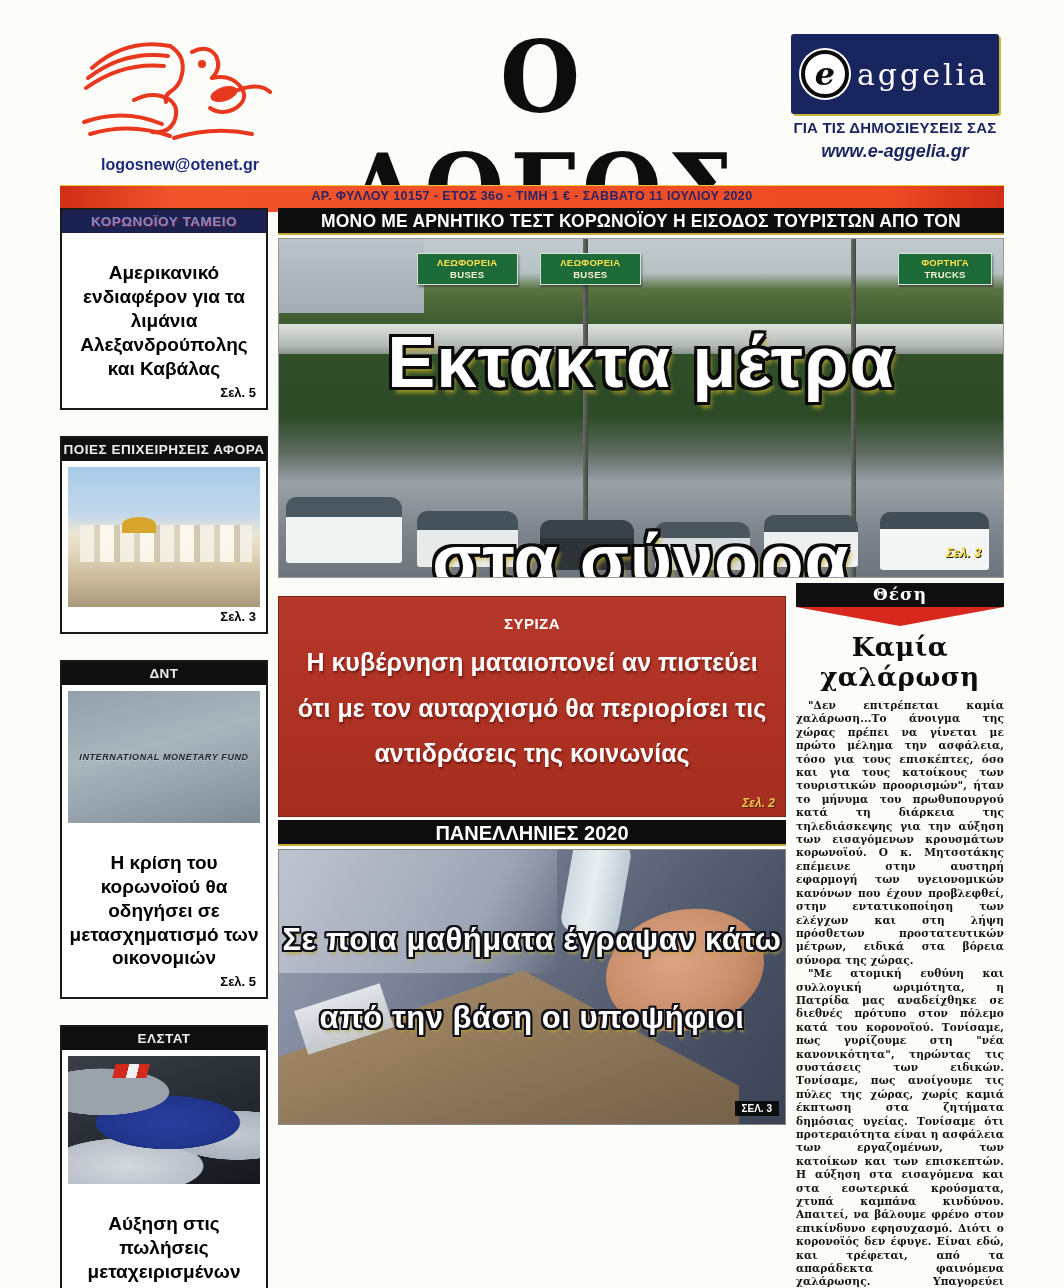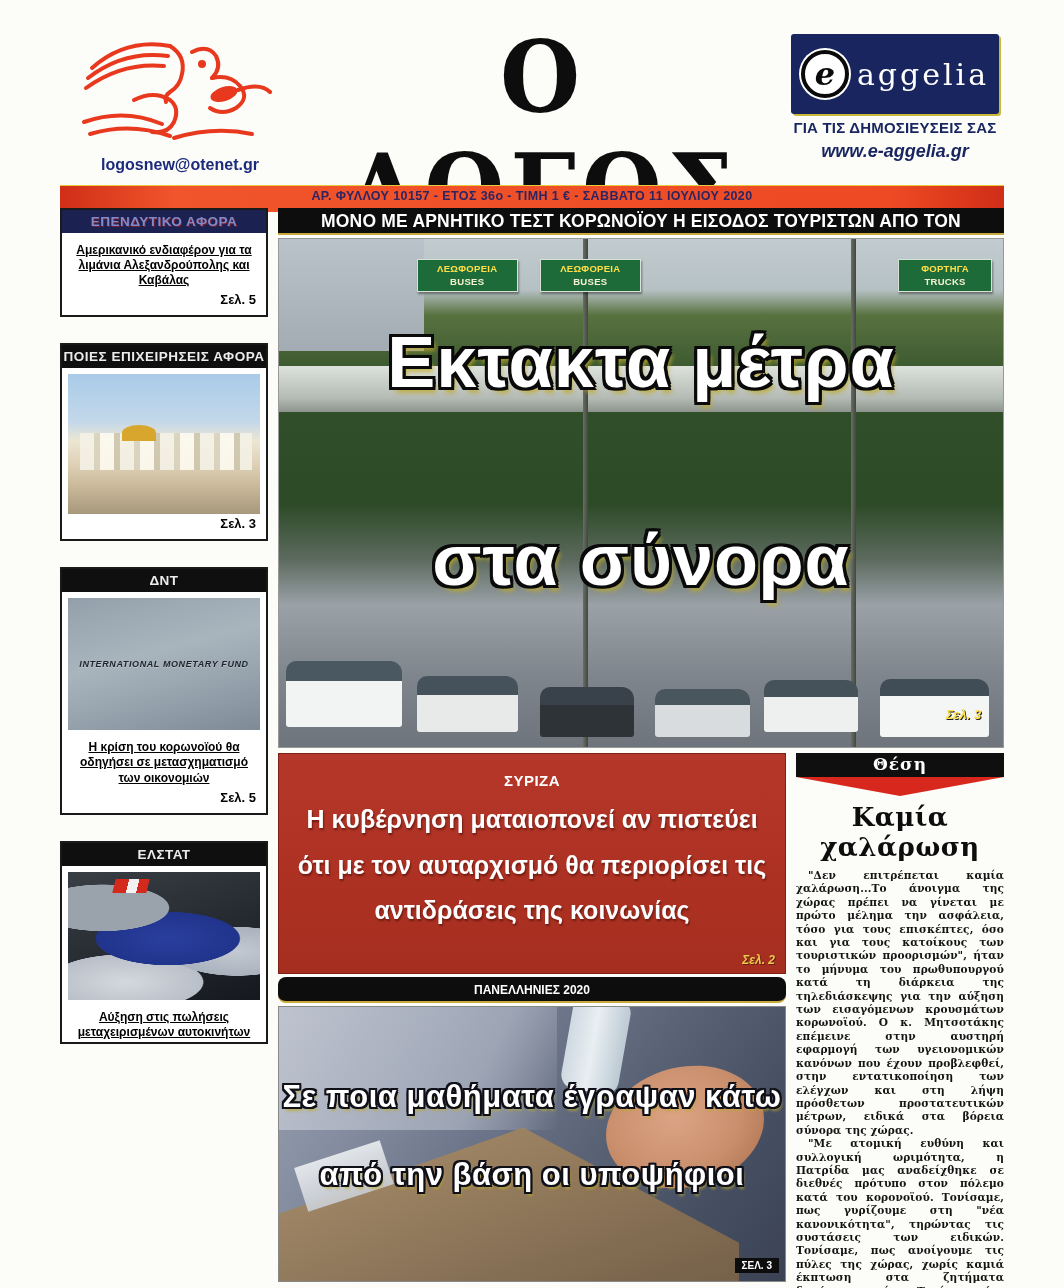--- a/index.html
+++ b/index.html
@@ -26,60 +26,60 @@
 
   
   .content { position:absolute; top:208px; left:60px; width:944px; }
   .sidebar { position:absolute; left:0; top:0; width:208px; }
   .main-col { position:absolute; left:218px; top:0; width:726px; }
 
   
   .sb-box { border:2px solid #1a1a1a; background:#fff; margin-bottom:26px; }
   .sb-kicker { height:23px; background:#0f0f0f; color:#ececec; font-size:13.5px; font-weight:bold; text-align:center; line-height:23px; letter-spacing:.5px; }
   .sb-kicker.navy { background:#1b2150; color:#8289cb; text-shadow:1px 1px 0 #7a1f2a; }
-  .sb-headline { padding:10px 6px 2px; font-size:12px; font-weight:bold; text-align:center; line-height:1.26; color:#000;text-decoration:underline; }
+  .sb-headline { padding:28px 6px 2px; font-size:19px; font-weight:bold; text-align:center; line-height:1.26; color:#000; }
   .sb-page { text-align:right; font-size:13px; font-weight:bold; padding:2px 10px 8px; color:#000; }
   .sb-img { margin:6px 6px 0; height:140px; position:relative; overflow:hidden; }
   .img-town { background:linear-gradient(180deg,#a9cbe8 0%,#c3d8ea 34%,#ece6d2 48%,#e0d4ba 62%,#cdbd9d 78%,#a8987c 100%); }
   .img-town:before { content:""; position:absolute; left:6%; right:4%; top:42%; height:26%; background:repeating-linear-gradient(90deg,#f4f1e6 0 14px,#d9d2bd 14px 20px,#fdfaf0 20px 34px,#cfc6ae 34px 40px); opacity:.9; }
   .img-town:after { content:""; position:absolute; left:28%; top:36%; width:34px; height:16px; background:#d8a62c; border-radius:50% 50% 0 0; }
   .img-imf { height:132px; background:linear-gradient(165deg,#93a0ab 0%,#a9b5bd 42%,#8f9ca7 78%,#7e8b96 100%); display:flex; align-items:center; justify-content:center; }
   .imf-caption { font-size:9px; font-weight:bold; font-style:italic; color:#20262e; letter-spacing:.6px; text-shadow:0 1px 0 rgba(255,255,255,.25); }
   .img-cars { height:128px; background:
       radial-gradient(ellipse 120px 42px at 18% 28%, #9aa2ac 0%, #9aa2ac 55%, transparent 56%),
       radial-gradient(ellipse 130px 48px at 52% 52%, #2a3f9e 0%, #20348c 55%, transparent 56%),
       radial-gradient(ellipse 120px 44px at 88% 62%, #c3c9d2 0%, #aab2bd 55%, transparent 56%),
       radial-gradient(ellipse 140px 50px at 30% 86%, #d4d8de 0%, #b9bfc8 55%, transparent 56%),
       linear-gradient(160deg,#3a3f46 0%,#23272e 60%,#15181d 100%); position:relative; }
   .img-cars:before { content:""; position:absolute; left:24%; top:6%; width:34px; height:14px; background:linear-gradient(90deg,#d42a1e 0 40%,#f2f2f2 40% 70%,#d42a1e 70%); transform:skewX(-14deg); }
 
   
   .top-banner { height:27px; background:#0d0d0d; color:#fff; font-size:17.5px; font-weight:bold; text-align:center; line-height:27px; letter-spacing:.2px; border-bottom:2px solid #caa93c; }
 
   
-  .main-photo { position:relative; margin-top:3px; height:510px; overflow:hidden; border:1px solid #999;
+  .main-photo { position:relative; margin-top:3px; height:340px; overflow:hidden; border:1px solid #999;
     background:linear-gradient(180deg,#c2ccd0 0%,#b6c1c4 10%,#58713f 15%,#31502a 30%,#2c4a26 52%,#5c6a5e 63%,#9aa1a7 72%,#7e858c 86%,#6d747c 100%); }
   .beam { position:absolute; left:0; top:25%; width:100%; height:9%; background:linear-gradient(180deg,#dde2dd,#b4bab4 70%,#8d938d); }
   .sign-back { position:absolute; left:0; top:0; width:20%; height:22%; background:linear-gradient(180deg,#b9c3c9,#a2acb2); }
   .gsign { position:absolute; background:#1e6b3a; border:1px solid #d8e2d8; color:#ffe04a; font-size:9.5px; font-weight:bold; text-align:center; padding:3px 4px; line-height:1.3; letter-spacing:.3px; box-shadow:1px 2px 2px rgba(0,0,0,.4); }
   .gsign .en { color:#f6f2d0; }
   .pole { position:absolute; top:0; width:5px; height:100%; background:linear-gradient(90deg,#6a6f66,#42463e); }
   .car { position:absolute; border-radius:10px 12px 3px 3px; }
   .headline-overlay { position:absolute; width:100%; text-align:center; color:#fff; font-weight:bold; font-size:72px; letter-spacing:1px; line-height:1.05;
     text-shadow:-3px -3px 0 #0a0a0a, 3px -3px 0 #0a0a0a, -3px 3px 0 #0a0a0a, 3px 3px 0 #0a0a0a, 0 -3px 0 #0a0a0a, 0 3px 0 #0a0a0a, -3px 0 0 #0a0a0a, 3px 0 0 #0a0a0a, 4px 6px 4px rgba(190,170,40,.75); }
   .photo-pageref { position:absolute; right:3%; bottom:5%; color:#ffe14a; font-size:13px; font-weight:bold; font-style:italic; text-shadow:1px 1px 0 #222; }
 
   
   .lower-row { position:relative; margin-top:5px; }
-  .left-stack { position:absolute; left:0; top:0; width:508px; }
+  .left-stack { position:absolute; left:0; top:13px; width:508px; }
   .syriza-box { position:relative; height:221px; background:linear-gradient(180deg,#b5372a 0%,#ad3122 60%,#a52e20 100%); text-align:center; color:#fff; border:1px solid #7e2014; }
   .syriza-kicker { padding-top:18px; font-size:15px; font-weight:bold; letter-spacing:.5px; }
   .syriza-headline { margin-top:8px; padding:0 10px; font-size:25px; font-weight:bold; line-height:1.82; text-shadow:1px 2px 2px rgba(60,10,5,.55); }
   .syriza-page { position:absolute; right:10px; bottom:6px; font-size:12px; font-weight:bold; font-style:italic; color:#e9c94c; text-shadow:1px 1px 0 #6b1a10; }
-  .pan-bar { margin-top:3px; height:26px; background:#0d0d0d; color:#fff; font-size:12px; font-weight:bold; text-align:center; line-height:26px; border-bottom:2px solid #caa93c;border-radius:8px; }
+  .pan-bar { margin-top:3px; height:26px; background:#0d0d0d; color:#fff; font-size:20px; font-weight:bold; text-align:center; line-height:26px; border-bottom:2px solid #caa93c; }
   .bottom-photo { position:relative; margin-top:3px; height:276px; overflow:hidden; border:1px solid #888;
     background:linear-gradient(125deg,#9aa2b0 0%,#848da0 22%,#6b7488 42%,#596175 60%,#474f63 80%,#3a4254 100%); }
   .wall { position:absolute; left:0; top:0; width:55%; height:45%; background:linear-gradient(115deg,#c7ccd6,#a7aebd 70%,transparent); opacity:.8; }
   .desk { position:absolute; left:-4%; bottom:-6%; width:95%; height:62%; background:linear-gradient(165deg,#b09065 0%,#9a7c55 45%,#7c6345 100%); clip-path:polygon(0 55%, 55% 0, 100% 68%, 100% 100%, 0 100%); opacity:.85; }
   .paper { position:absolute; left:4%; bottom:30%; width:90px; height:46px; background:linear-gradient(180deg,#eceef0,#c9ced4); transform:rotate(-18deg); opacity:.9; }
   .bottle { position:absolute; left:57%; top:-4%; width:58px; height:96px; background:linear-gradient(90deg,#d7e2e8,#f4fafc 45%,#c4d2da); border-radius:14px; transform:rotate(10deg); opacity:.92; }
   .hand { position:absolute; right:4%; top:22%; width:160px; height:120px; background:radial-gradient(ellipse at 45% 40%, #dca484 0%, #c98f6d 55%, #b57a58 80%, transparent 92%); border-radius:50%; transform:rotate(-14deg); }
   .bp-headline { position:absolute; width:100%; text-align:center; color:#fff; font-weight:bold; font-size:31px; letter-spacing:.5px;
     text-shadow:-2px -2px 0 #101018, 2px -2px 0 #101018, -2px 2px 0 #101018, 2px 2px 0 #101018, 0 -2px 0 #101018, 0 2px 0 #101018, -2px 0 0 #101018, 2px 0 0 #101018, 2px 4px 3px rgba(190,170,40,.7); }
   .bp-pageref { position:absolute; right:6px; bottom:8px; background:#0d0d0d; color:#fff; font-size:10px; font-weight:bold; padding:2px 7px; }
@@ -135,21 +135,21 @@
     </div>
   </header>
 
   <div class="issue-bar">ΑΡ. ΦΥΛΛΟΥ 10157 - ΕΤΟΣ 36ο - ΤΙΜΗ 1 € - ΣΑΒΒΑΤΟ 11 ΙΟΥΛΙΟΥ 2020</div>
 
   <div class="content">
 
     <aside class="sidebar">
 
       <div class="sb-box">
-        <div class="sb-kicker navy">ΕΠΕΝΔΥΤΙΚΟ ΑΦΟΡΑ</div>
+        <div class="sb-kicker navy">ΚΟΡΩΝΟΪΟΥ ΤΑΜΕΙΟ</div>
         <div class="sb-headline">Αμερικανικό ενδιαφέρον για τα λιμάνια Αλεξανδρούπολης και Καβάλας</div>
         <div class="sb-page">Σελ. 5</div>
       </div>
 
       <div class="sb-box">
         <div class="sb-kicker">ΠΟΙΕΣ ΕΠΙΧΕΙΡΗΣΕΙΣ ΑΦΟΡΑ</div>
         <div class="sb-img img-town"></div>
         <div class="sb-page">Σελ. 3</div>
       </div>
 

